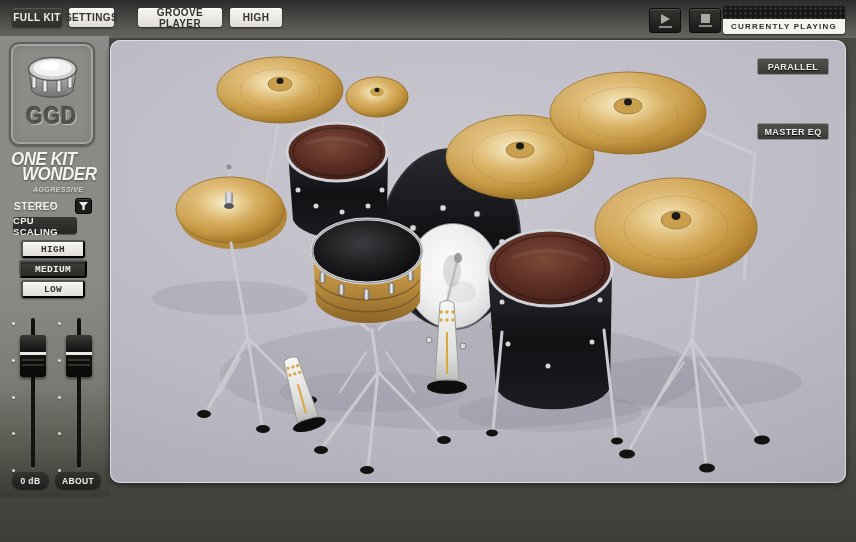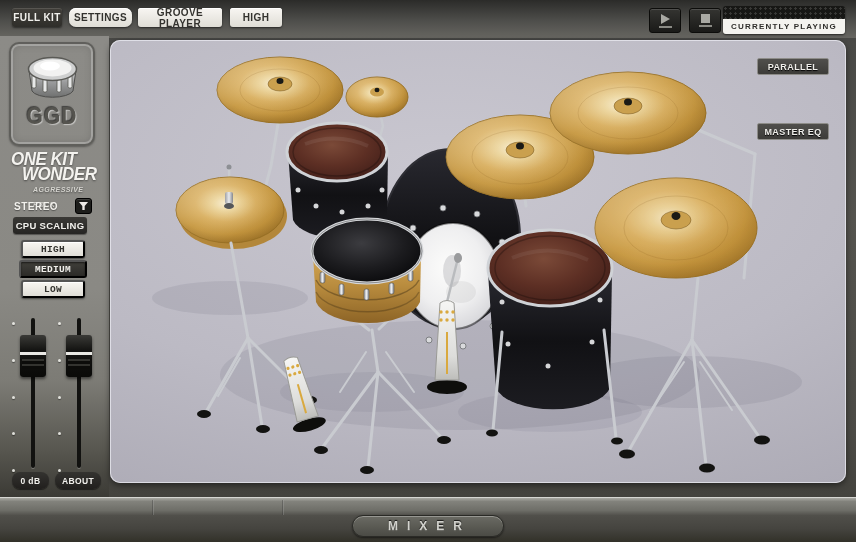--- a/index.html
+++ b/index.html
@@ -47,21 +47,21 @@
   .kit-title{position:absolute;left:0;top:115px;width:100px;font-style:italic;color:#f4f3ef;
       text-shadow:0 1px 2px rgba(0,0,0,.45);line-height:15px;font-weight:bold;}
   .kit-title .l1{font-size:17px;margin-left:11px;letter-spacing:-0.5px;transform:scaleY(1.1);}
   .kit-title .l2{font-size:17px;margin-left:22px;letter-spacing:-0.5px;transform:scaleY(1.1);}
   .kit-title .sub{font-size:7px;color:#d5d4cf;margin-left:33px;letter-spacing:.4px;margin-top:1px;}
   .stereo-row{position:absolute;left:14px;top:162px;width:80px;height:16px;display:flex;align-items:center;}
   .stereo-label{font-size:10px;font-weight:bold;color:#f2f1ed;text-shadow:0 1px 1px rgba(0,0,0,.4);letter-spacing:.5px;}
   .funnel-btn{position:absolute;right:2px;top:0;width:17px;height:16px;background:#1d1d1b;border:1px solid #000;
       border-radius:3px;cursor:pointer;display:flex;align-items:center;justify-content:center;
       box-shadow:inset 0 1px 0 rgba(255,255,255,.15);}
-  .cpu-label{position:absolute;left:13px;top:181px;width:74px;height:17px;background:linear-gradient(#3a3936,#262523);
+  .cpu-label{position:absolute;left:13px;top:181px;width:64px;height:17px;background:linear-gradient(#3a3936,#262523);
       border-radius:3px;color:#f2f1ed;font-size:9.5px;font-weight:bold;display:flex;align-items:center;justify-content:center;
       letter-spacing:.3px;box-shadow:0 1px 1px rgba(0,0,0,.4);}
   .cpu-btn{position:absolute;left:21px;width:64px;height:18px;border-radius:3px;font-size:9.5px;font-weight:bold;
       display:flex;align-items:center;justify-content:center;cursor:pointer;letter-spacing:.3px;font-family:Liberation Mono, monospace;}
   .cpu-btn.light{background:linear-gradient(#f8f6f2,#e0ded7);color:#33322e;box-shadow:0 1px 2px rgba(0,0,0,.5),inset 0 1px 0 #fff;}
   .cpu-btn.dark{left:19px;width:68px;background:linear-gradient(#403f3a,#2c2b28);color:#f1f0ec;
       box-shadow:inset 0 1px 2px rgba(0,0,0,.6);}
   .fader{position:absolute;width:40px;height:160px;top:282px;}
   .fader .track{position:absolute;left:18px;top:0;width:4px;height:150px;background:#121210;border-radius:2px;
       box-shadow:0 1px 0 rgba(255,255,255,.25);}
@@ -98,21 +98,21 @@
       display:flex;align-items:center;justify-content:center;padding-left:9px;
       text-shadow:0 -1px 1px rgba(0,0,0,.8),0 1px 1px rgba(255,255,255,.18);}
 </style>
 </head>
 <body>
 
 <div id="app">
 
   <div class="topbar speck">
     <button class="tab dark" style="left:12px;width:50px;">FULL KIT</button>
-    <button class="tab light" style="left:69px;width:63px;border-radius:7px;">SETTINGS</button>
+    <button class="tab light" style="left:69px;width:45px;">SETTINGS</button>
     <button class="tab light" style="left:138px;width:84px;">GROOVE PLAYER</button>
     <button class="tab light" style="left:230px;width:52px;">HIGH</button>
 
     <div class="transport-btn" style="left:649px;">
       <span class="glyph-play"></span>
       <span class="glyph-bar"></span>
     </div>
     <div class="transport-btn" style="left:689px;">
       <span class="glyph-stop"></span>
       <span class="glyph-bar"></span>
@@ -453,19 +453,14 @@
             <circle cx="343" cy="280" r="1.7"></circle>
           </g>
         <line x1="337" y1="292" x2="337" y2="334" stroke="#d9a93f" stroke-width="2"></line>
       </g>
     </svg>
 
     <button class="stage-btn" style="top:18px;">PARALLEL</button>
     <button class="stage-btn" style="top:39px;margin-top:44px;">MASTER EQ</button>
   </div>
 
-  <div class="footer speck">
-    <div class="seam" style="left:152px;"></div>
-    <div class="seam" style="left:282px;"></div>
-    <button class="mixer-btn">MIXER</button>
-  </div>
 
 </div>
 
 </body></html>

